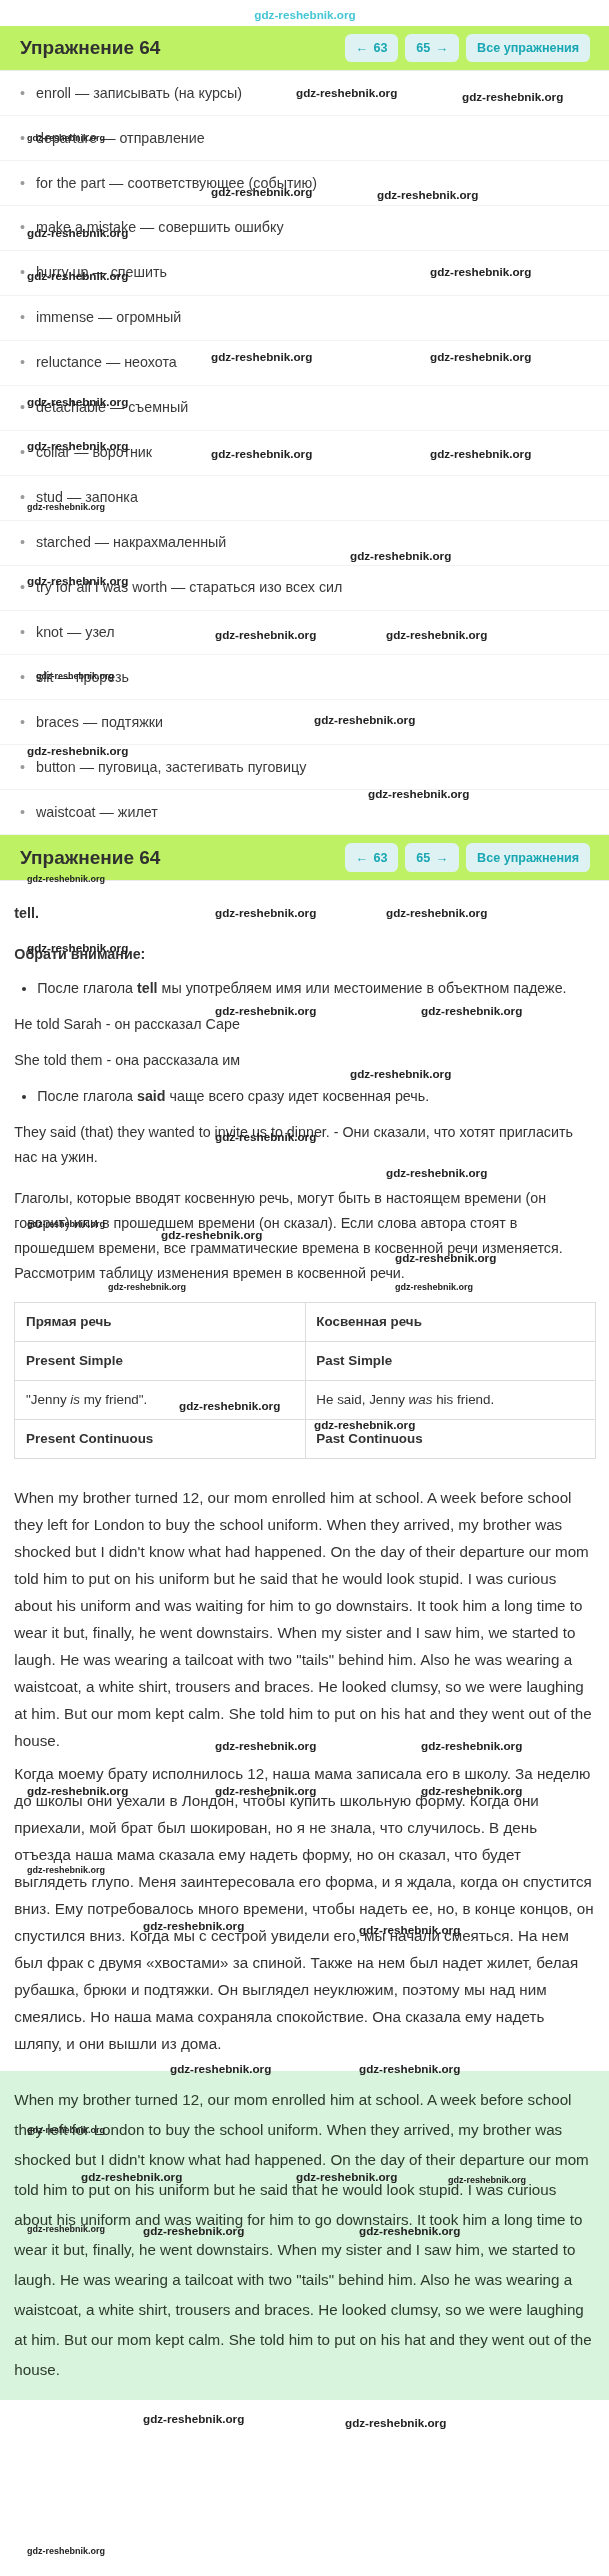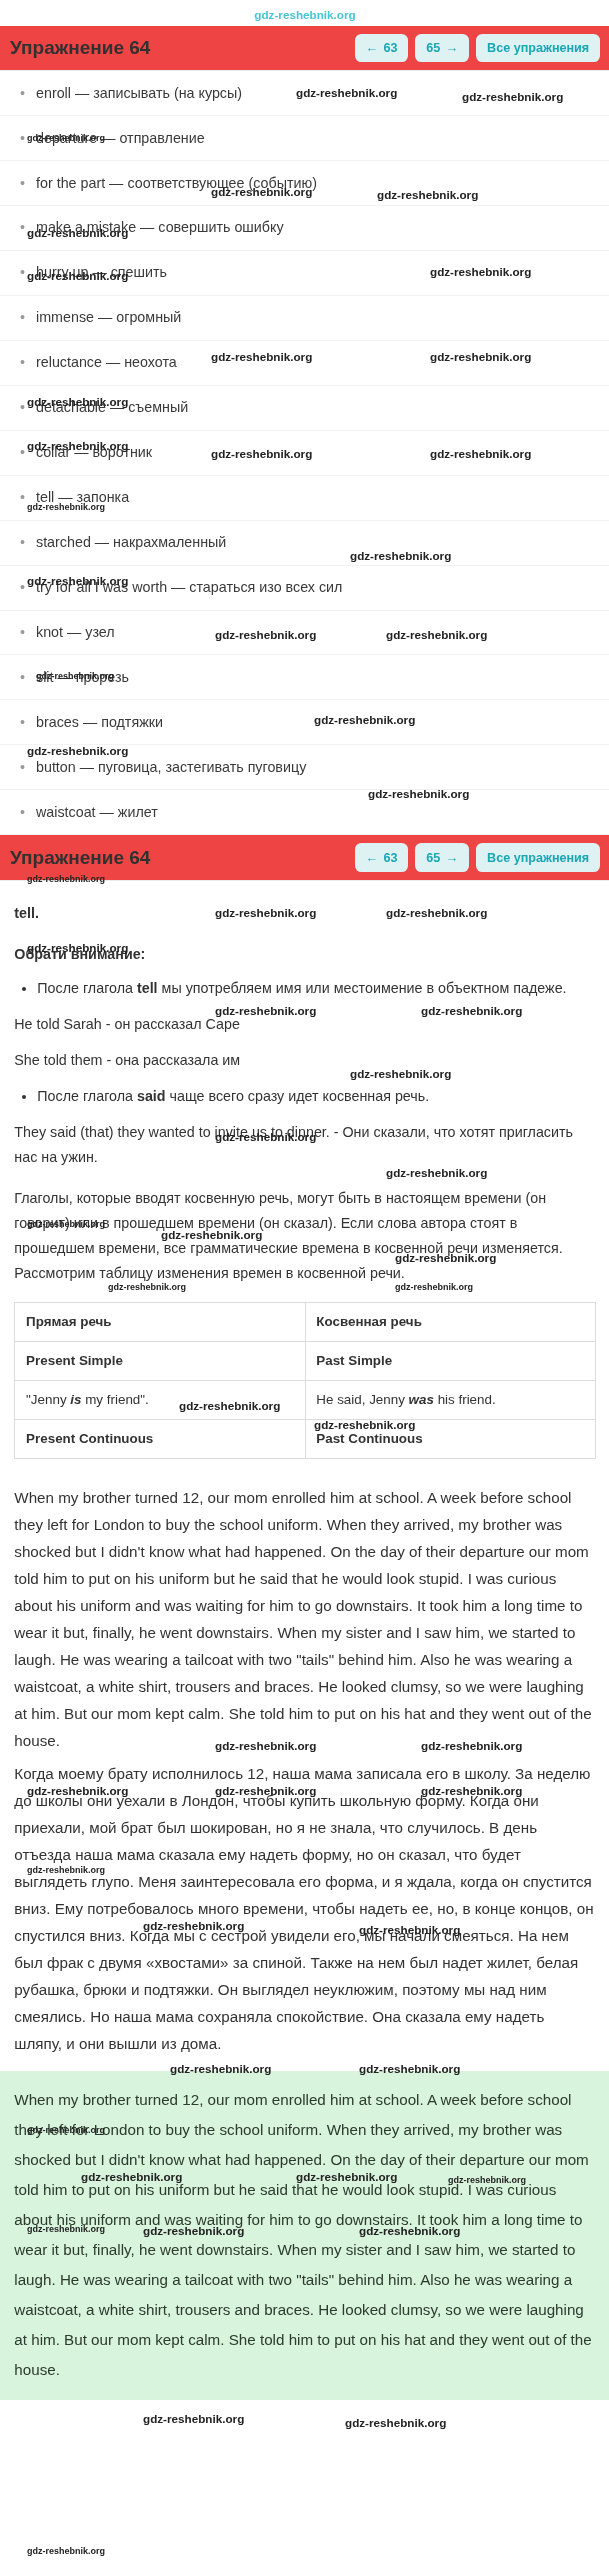--- a/index.html
+++ b/index.html
@@ -16,23 +16,23 @@
     text-align: center;
     padding: 8px 0 4.5px;
     font-size: 11.7px;
     font-weight: 700;
     color: #45c6d4;
   }
   .ex-header {
     display: flex;
     justify-content: space-between;
     align-items: center;
-    padding: 8px 10px;
+    padding: 8px 20px;
     border-bottom: 0.9px solid #ebebeb;
-    background: #ef4444;
+    background: #bef264;
   }
   .ex-title { margin: 0; font-size: 19px; font-weight: 700; color: #313131; }
   .ex-nav { display: flex; gap: 7.2px; align-items: center; }
   .nav-btn {
     display: flex; align-items: center; gap: 5.4px;
     background: #def2f4; color: #18a7b3;
     border: 0; border-radius: 6.3px;
     padding: 7.2px 10.8px;
     font-family: "Liberation Sans", sans-serif;
     font-size: 12.6px; font-weight: 600;
@@ -62,21 +62,21 @@
   .intro b { font-weight: 400; }
   .g-table { width: 100%; border-collapse: collapse; margin: 16px 0 7.2px; }
   .g-table td {
     border: 0.9px solid #dcdcdc;
     width: 50%;
     padding: 9px 10.8px;
     font-size: 13.4px; line-height: 20px;
     vertical-align: top;
   }
   .g-table .hb { font-weight: 700; }
-  .vb { font-weight: 700; font-style: italic; }
+  .vb { font-weight: 400; font-style: italic; }
   .story { margin: 12.6px 0 0; padding: 0 14.3px; font-size: 15.2px; line-height: 27px; color: #333; }
   .story.ru { margin-top: 6px; }
   .answer {
     margin: 14.3px 0 0;
     padding: 14.3px;
     background: #d9f4dc;
     font-size: 15.2px; line-height: 30px;
     color: #2c3b2e;
   }
   #wm-layer { position: absolute; left: 0; top: 0; width: 100%; height: 100%; pointer-events: none; z-index: 5; }
@@ -106,21 +106,21 @@
 <ul class="vocab-list">
   <li class="vocab-item">enroll — записывать (на курсы)</li>
   <li class="vocab-item">departure — отправление</li>
   <li class="vocab-item">for the part — соответствующее (событию)</li>
   <li class="vocab-item">make a mistake — совершить ошибку</li>
   <li class="vocab-item">hurry up — спешить</li>
   <li class="vocab-item">immense — огромный</li>
   <li class="vocab-item">reluctance — неохота</li>
   <li class="vocab-item">detachable — съемный</li>
   <li class="vocab-item">collar — воротник</li>
-  <li class="vocab-item">tell — запонка</li>
+  <li class="vocab-item">stud — запонка</li>
   <li class="vocab-item">starched — накрахмаленный</li>
   <li class="vocab-item">try for all I was worth — стараться изо всех сил</li>
   <li class="vocab-item">knot — узел</li>
   <li class="vocab-item">slit — прорезь</li>
   <li class="vocab-item">braces — подтяжки</li>
   <li class="vocab-item">button — пуговица, застегивать пуговицу</li>
   <li class="vocab-item">waistcoat — жилет</li>
 </ul>
 
 <header class="ex-header">

